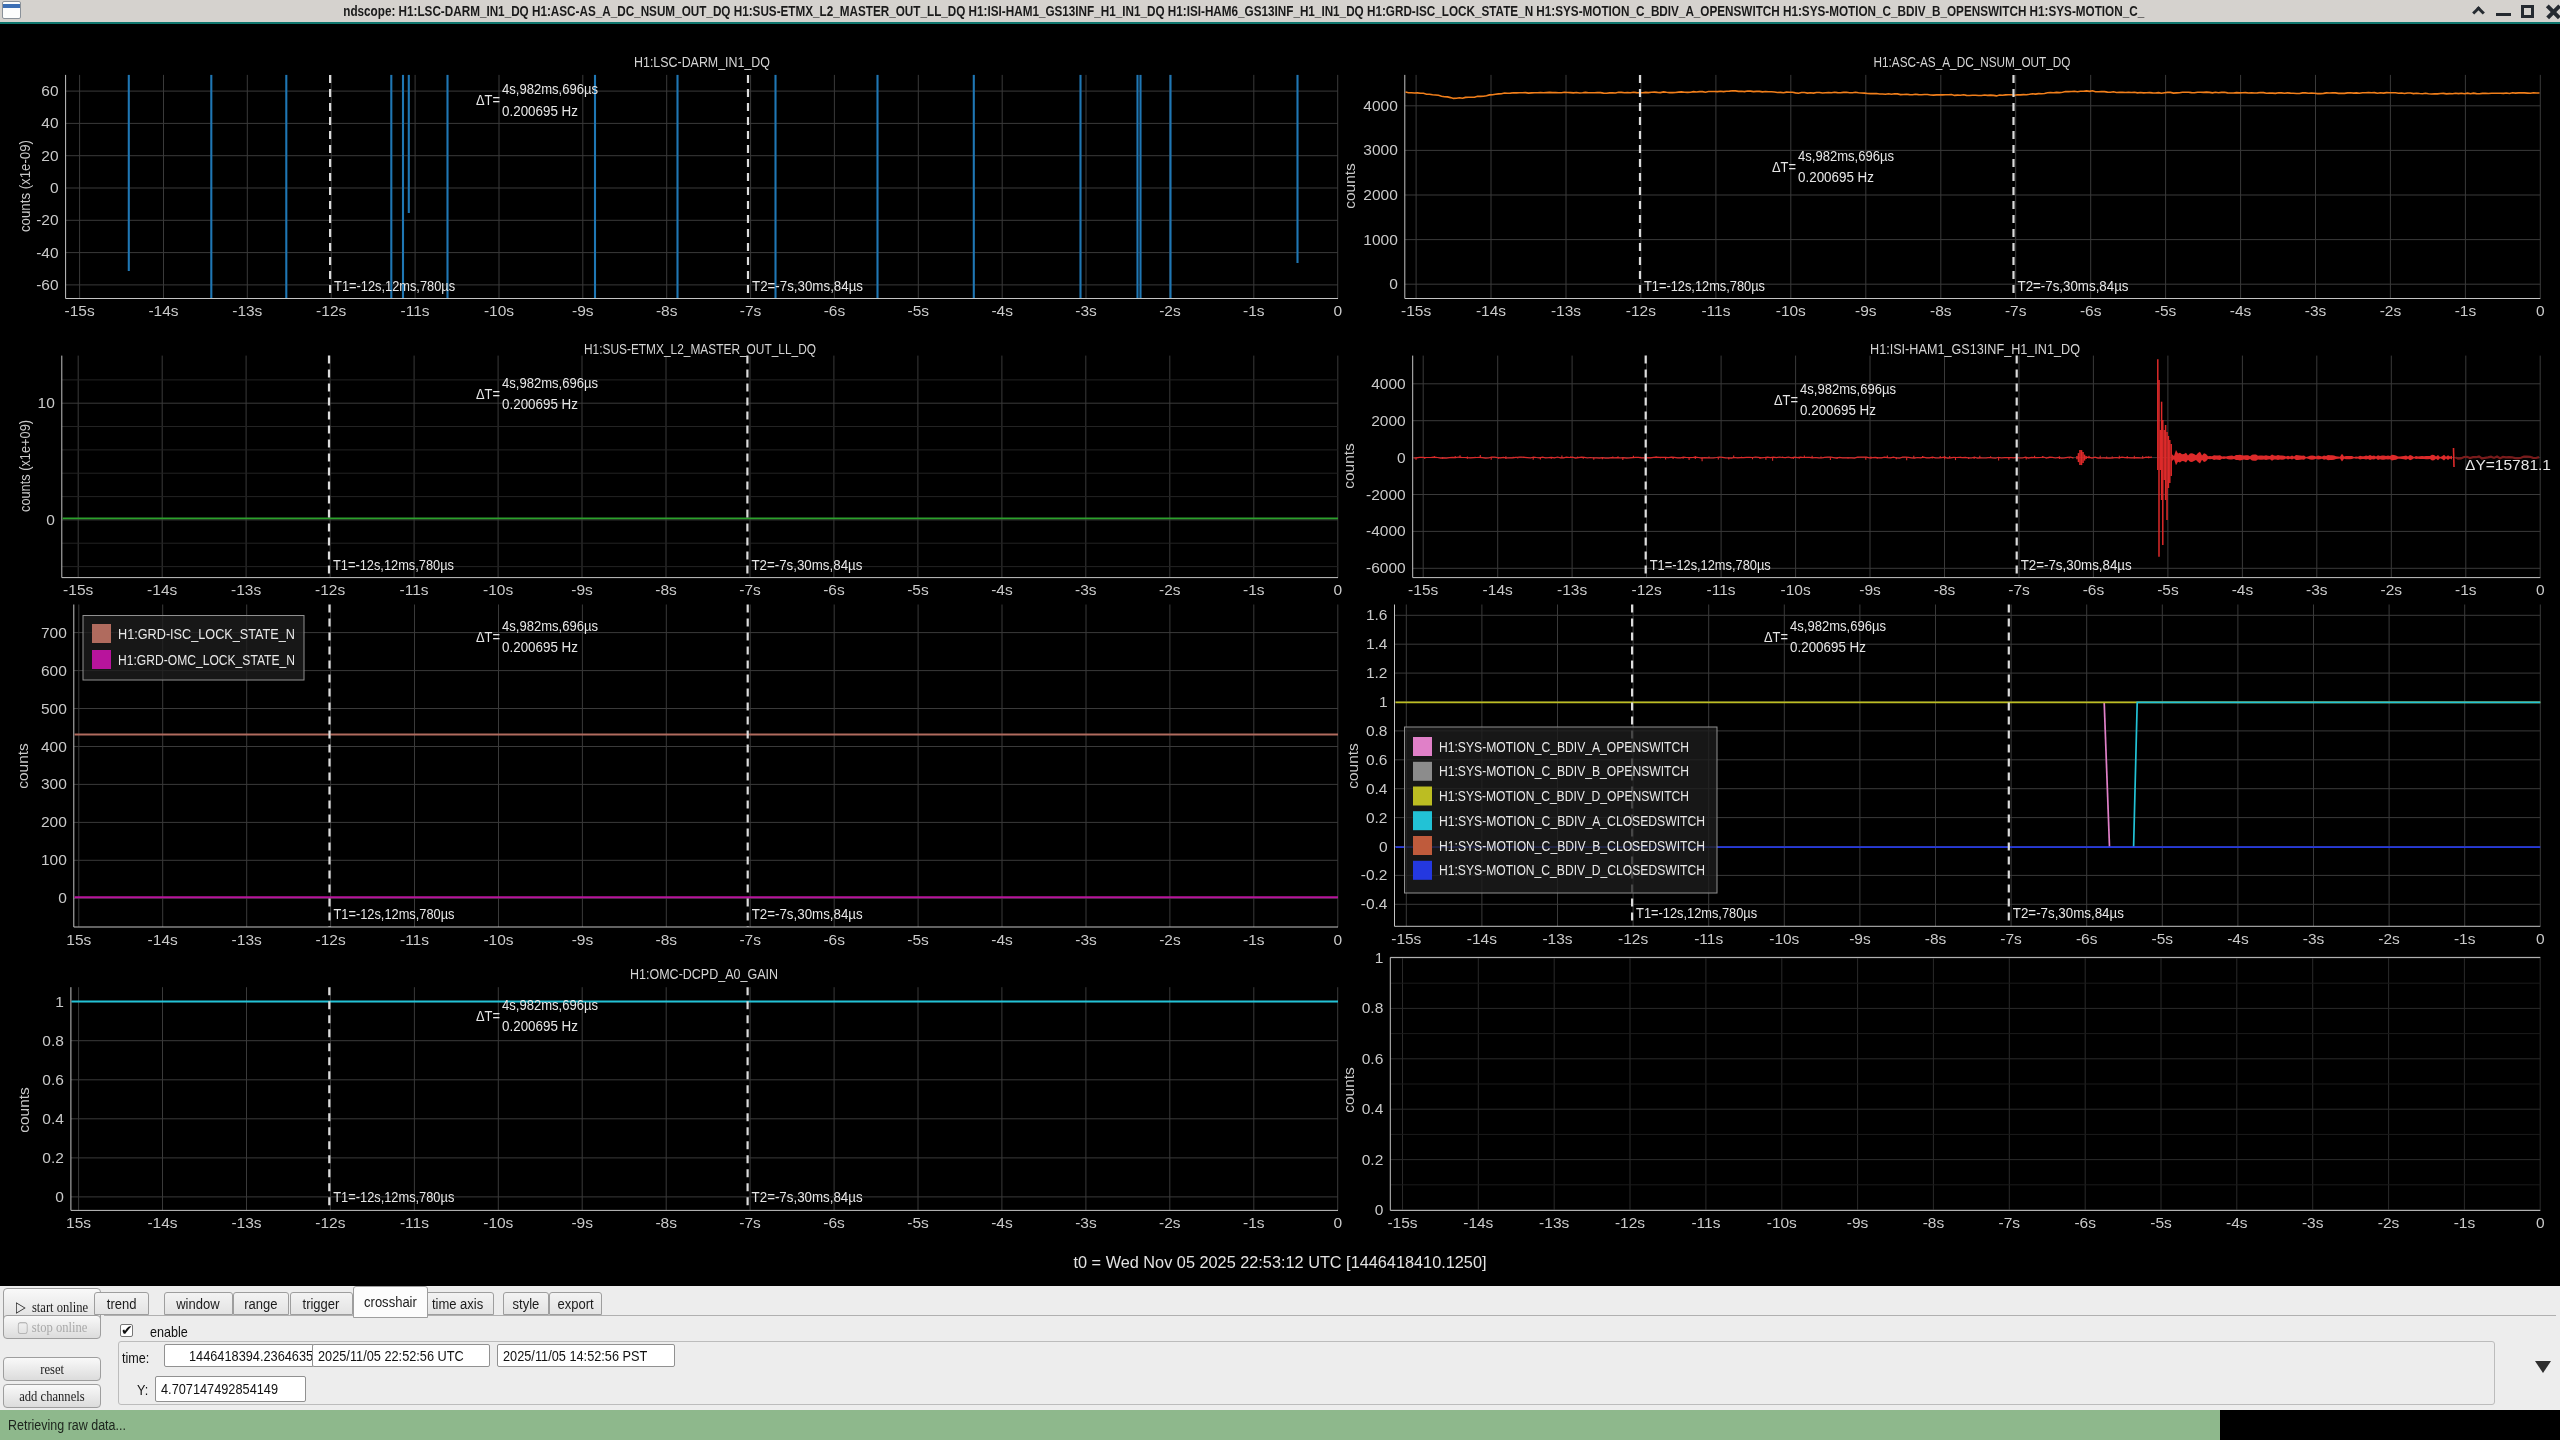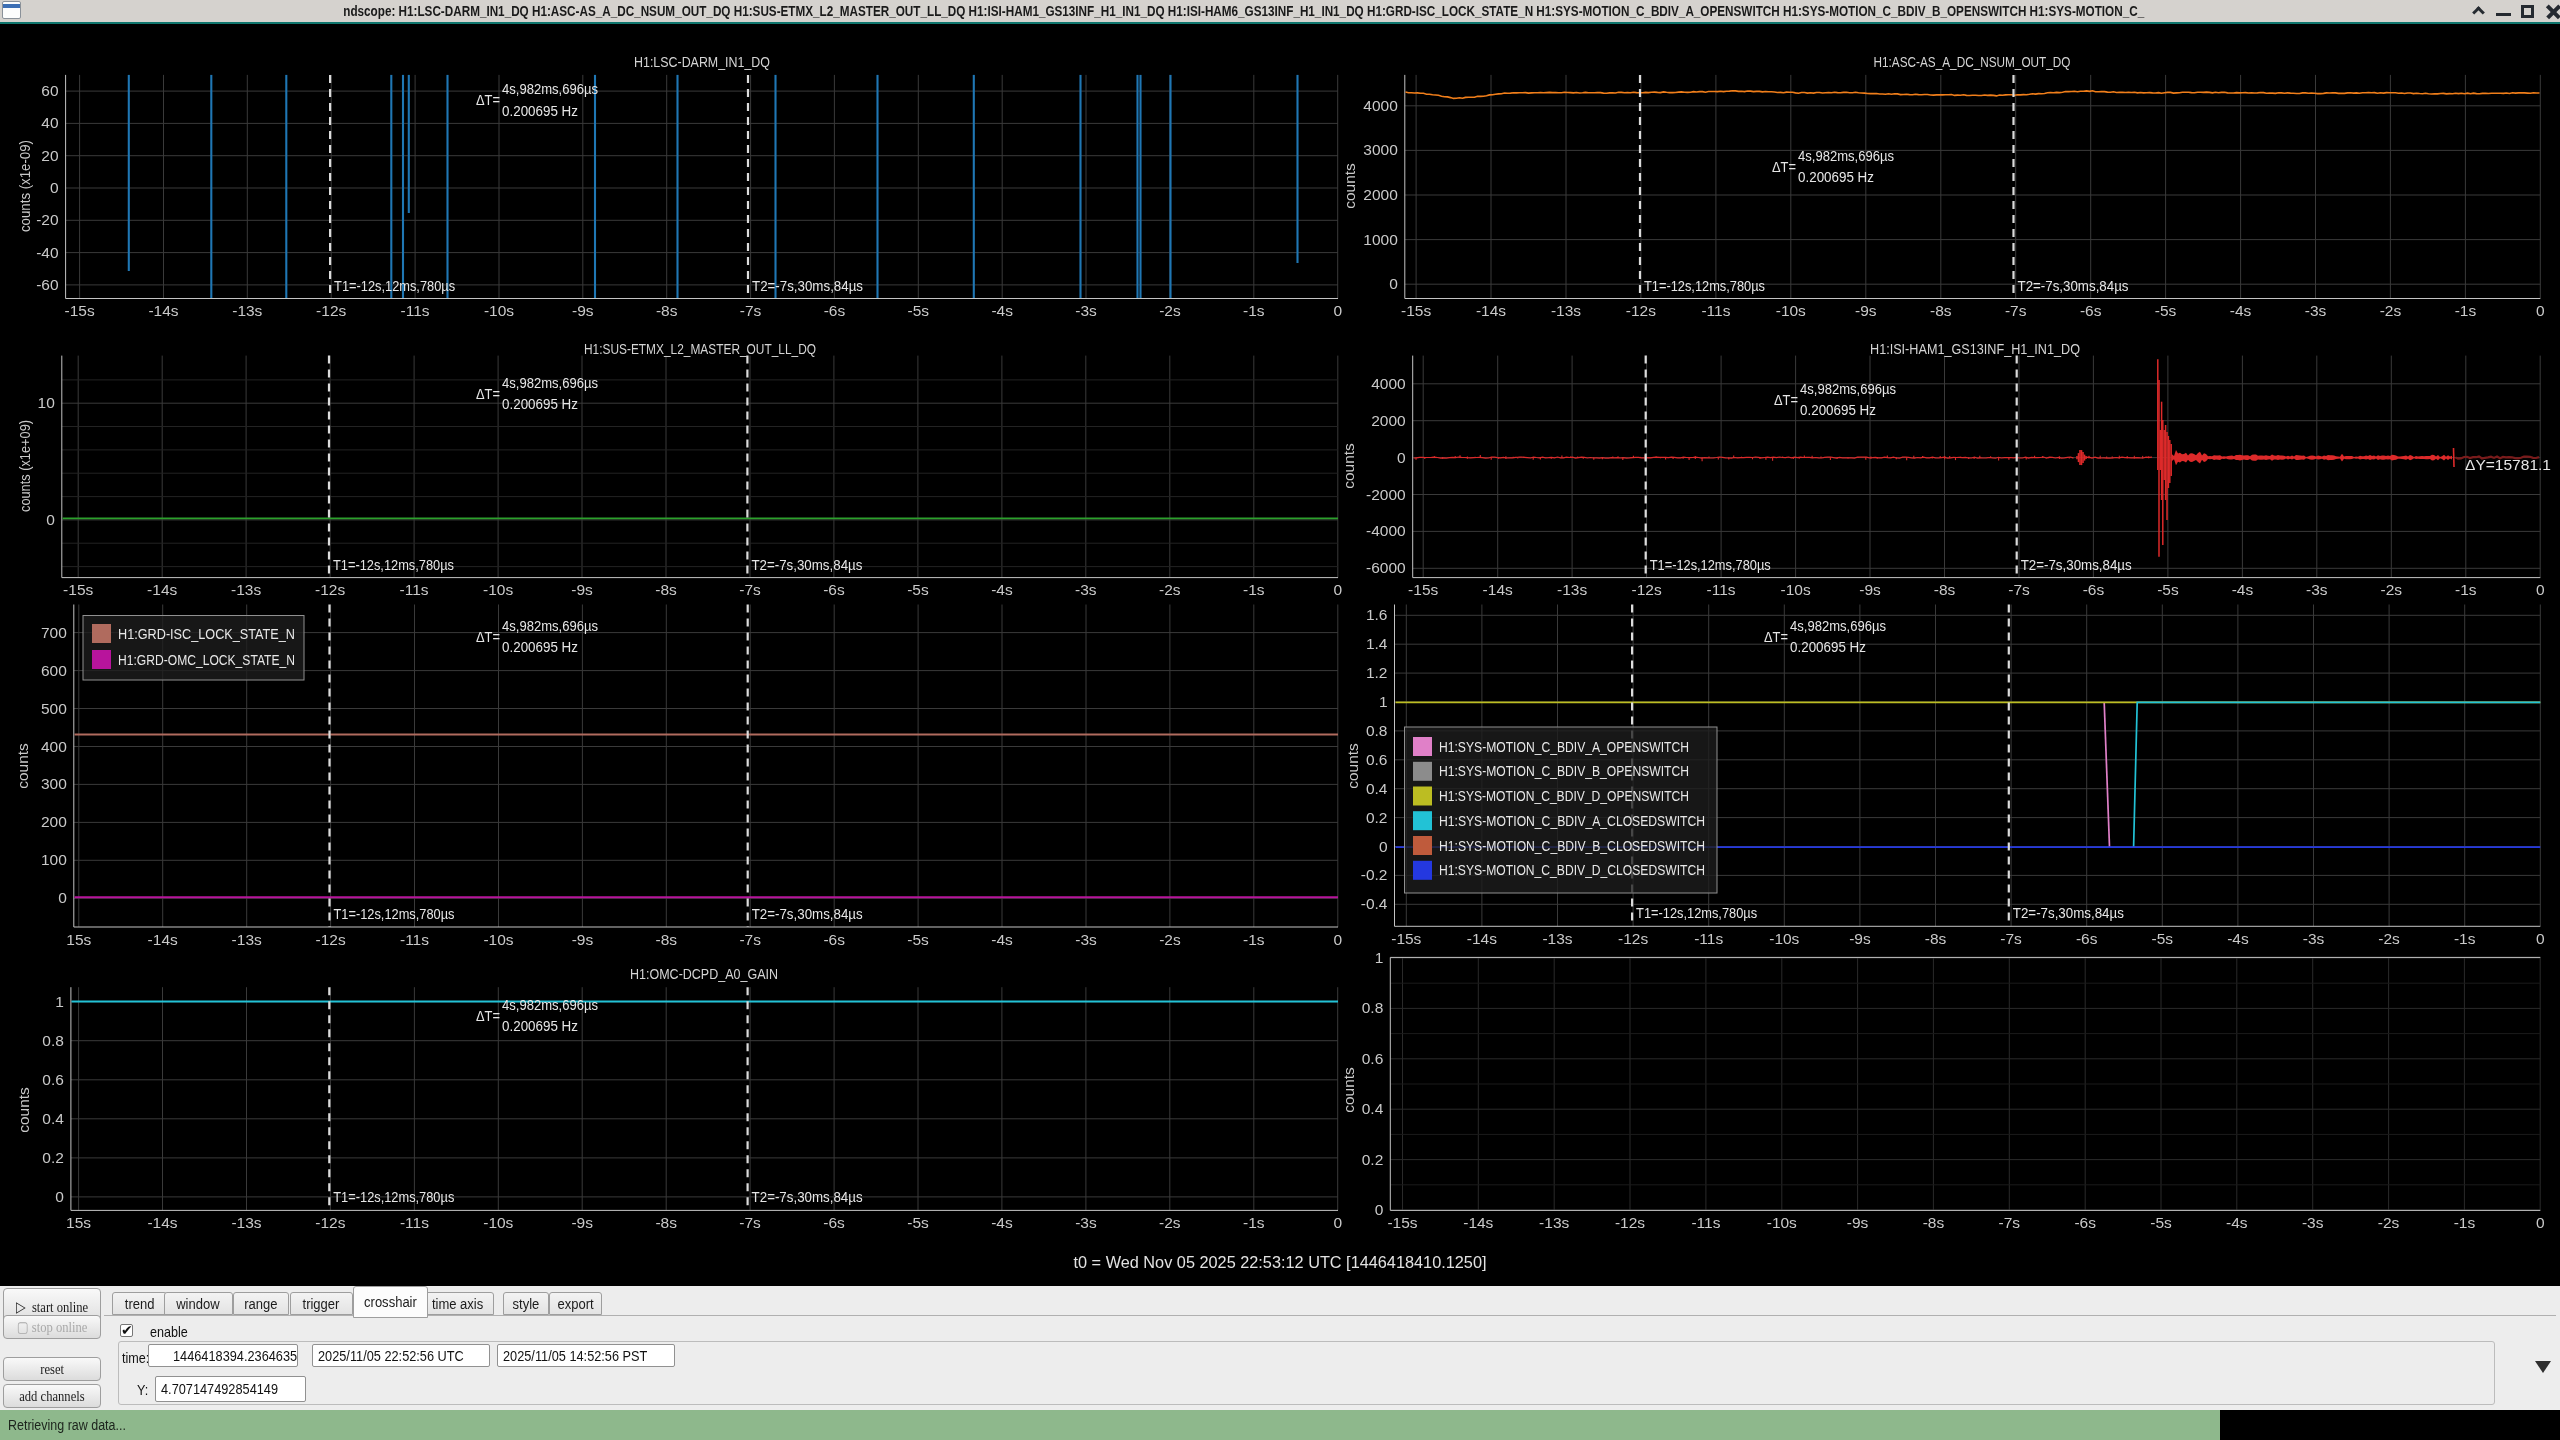--- a/index.html
+++ b/index.html
@@ -664,34 +664,34 @@
  <div style="position:absolute;left:2546px;top:4px;width:15px;height:15px;">
    <div style="position:absolute;left:-1px;top:6px;width:17px;height:3.5px;background:#252a30;transform:rotate(45deg);"></div>
    <div style="position:absolute;left:-1px;top:6px;width:17px;height:3.5px;background:#252a30;transform:rotate(-45deg);"></div>
  </div>
 </div>
 <div id="panel">
  <div class="btn" style="top:2px;height:38px;line-height:36px;"><span>▷&nbsp; start online</span></div>
  <div class="btn" style="top:29px;height:24px;line-height:22px;color:#a9a9a9;"><span>▢ stop online</span></div>
  <div class="btn" style="top:70.5px;height:24px;line-height:22px;"><span>reset</span></div>
  <div class="btn" style="top:97.5px;height:24px;line-height:22px;"><span>add channels</span></div>
- <div class="tab" style="left:112px;width:55px;"><span>trend</span></div>
+ <div class="tab" style="left:94px;width:55px;"><span>trend</span></div>
  <div class="tab" style="left:163.5px;width:69px;"><span>window</span></div>
  <div class="tab" style="left:233px;width:56px;"><span>range</span></div>
  <div class="tab" style="left:289.5px;width:63px;"><span>trigger</span></div>
  <div class="tab tabsel" style="left:353px;width:75px;"><span>crosshair</span></div>
  <div class="tab" style="left:421px;width:73px;"><span>time axis</span></div>
  <div class="tab" style="left:502.5px;width:46px;"><span>style</span></div>
  <div class="tab" style="left:549px;width:53px;"><span>export</span></div>
  <div id="tabline"></div>
  <div id="cb"></div>
  <div class="lab" style="left:150px;top:37px;"><span>enable</span></div>
  <div id="gframe"></div>
  <div class="lab" style="left:122px;top:63px;"><span>time:</span></div>
- <div class="field" style="left:148px;top:58px;width:150px;height:23px;padding-left:24px;"><span>1446418394.2364635</span></div>
+ <div class="field" style="left:164px;top:58px;width:150px;height:23px;padding-left:24px;"><span>1446418394.2364635</span></div>
  <div class="field" style="left:312px;top:58px;width:178px;height:23px;"><span>2025/11/05 22:52:56 UTC</span></div>
  <div class="field" style="left:497px;top:58px;width:178px;height:23px;"><span>2025/11/05 14:52:56 PST</span></div>
  <div class="lab" style="left:137px;top:95px;"><span>Y:</span></div>
  <div class="field" style="left:155px;top:90px;width:151px;height:26px;line-height:24px;"><span>4.707147492854149</span></div>
  <div style="position:absolute;left:2535px;top:75px;width:0;height:0;
    border-left:8.5px solid transparent;border-right:8.5px solid transparent;
    border-top:12px solid #2e2e2e;"></div>
 </div>
 <div id="statusbar">
     <span>Retrieving raw data...</span>

